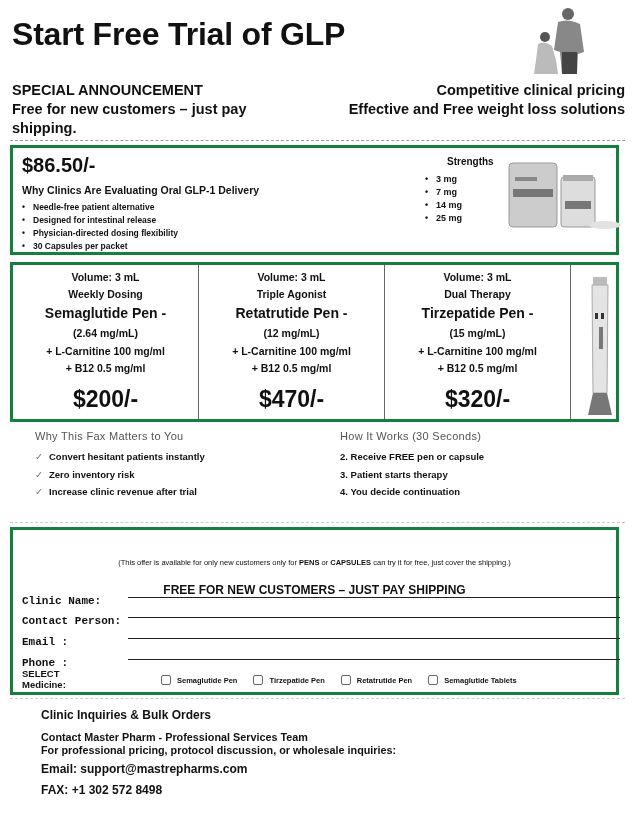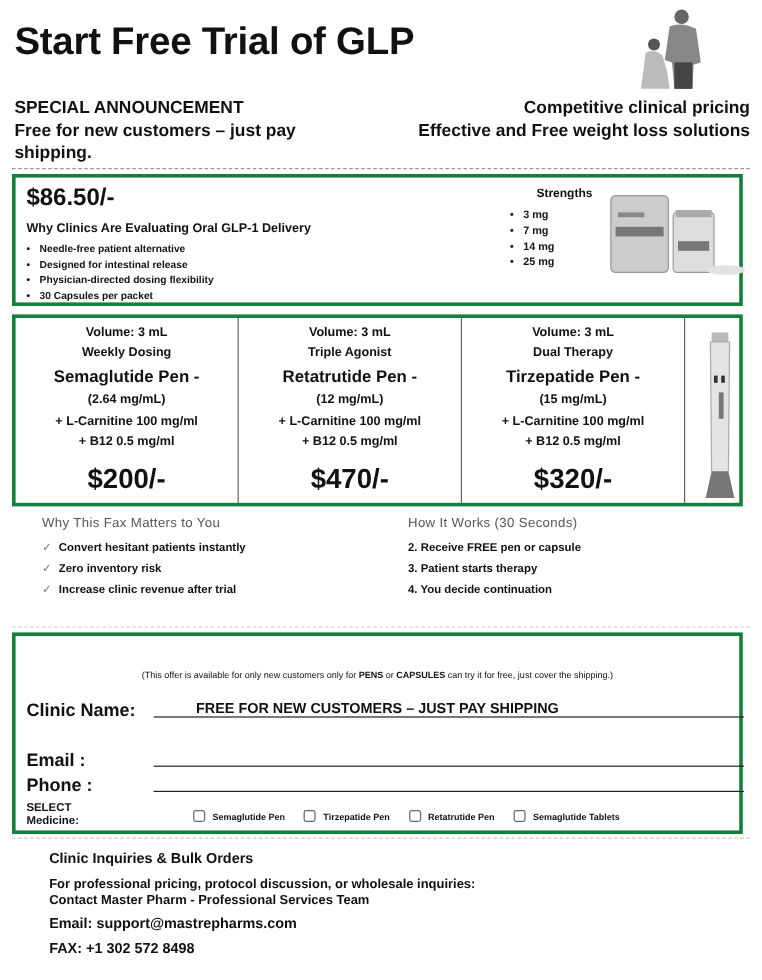--- a/index.html
+++ b/index.html
@@ -41,21 +41,21 @@
   .why-list { left: 35px; top: 448px; }
   .how-list { left: 340px; top: 448px; }
   .check { display: inline-block; width: 14px; color: #777; font-weight: normal; }
   .hr-mid { position: absolute; left: 10px; right: 10px; top: 522px; border-top: 1px dashed #ccc; }
 
   .box3 { top: 527px; height: 168px; }
   .form-title { position: absolute; left: 0; right: 0; top: 7px; text-align: center; font-size: 12px; font-weight: bold; margin-top: 46px; }
   .form-sub { position: absolute; left: 0; right: 0; top: 28px; text-align: center; font-size: 7.5px; }
   .form-sub b { font-weight: bold; }
   .frow { position: absolute; left: 9px; width: 598px; height: 20px; }
-  .frow .flabel { position: absolute; left: 0; top: 3px; font-size: 15px; font-weight: bold; }
+  .frow .flabel { position: absolute; left: 0; top: 14px; font-size: 11px; font-weight: bold; font-family: Liberation Mono, monospace; }
   .frow .fline { position: absolute; left: 106px; right: 0; top: 16px; border-bottom: 1px solid #222; height: 1px; }
   .fr1 { top: 51px; } .fr2 { top: 71px; } .fr3 { top: 92px; } .fr4 { top: 113px; }
   .sel-label { position: absolute; left: 9px; top: 138px; font-size: 9.5px; font-weight: bold; line-height: 11px; }
   .med-opts { position: absolute; left: 110px; top: 145px; display: flex; font-size: 7.5px; font-weight: bold; padding-left: 38px; }
   .med-opt { display: flex; align-items: center; margin-right: 16px; }
   .cb { width: 10px; height: 10px; border: 1px solid #666; border-radius: 2px; margin-right: 6px; background: #fff; }
 
   .hr-bot { position: absolute; left: 10px; right: 10px; top: 698px; border-top: 1px dashed #ccc; }
   .foot { position: absolute; left: 0; width: 505px; text-align: left; font-weight: bold; margin-left: 41px; }
   .f1 { top: 708px; font-size: 12px; }
@@ -167,20 +167,24 @@
 <div class="hr-mid"></div>
 
 <div class="box box3">
   <div class="form-title">FREE FOR NEW CUSTOMERS – JUST PAY SHIPPING</div>
   <div class="form-sub"><span>(This offer is available for only new customers only for </span><b>PENS</b><span> or </span><b>CAPSULES</b><span> can try it for free, just cover the shipping.)</span></div>
 
   <div class="frow fr1">
     <span class="flabel">Clinic Name:</span>
     <div class="fline"></div>
   </div>
+  <div class="frow fr2">
+    <span class="flabel">Contact Person:</span>
+    <div class="fline"></div>
+  </div>
   <div class="frow fr3">
     <span class="flabel">Email :</span>
     <div class="fline"></div>
   </div>
   <div class="frow fr4">
     <span class="flabel">Phone :</span>
     <div class="fline"></div>
   </div>
 
   <div class="sel-label">
@@ -203,17 +207,17 @@
     <label class="med-opt">
         <span class="cb"></span>
         <span>Semaglutide Tablets</span>
       </label>
   </div>
 </div>
 <div class="hr-bot"></div>
 
 <div class="foot f1">Clinic Inquiries &amp; Bulk Orders</div>
 <div class="foot f2">
+  <div>Contact Master Pharm - Professional Services Team</div>
   <div>For professional pricing, protocol discussion, or wholesale inquiries:</div>
-  <div>Contact Master Pharm - Professional Services Team</div>
 </div>
 <div class="foot f3">Email: support@mastrepharms.com</div>
 <div class="foot f4">FAX: +1 302 572 8498</div>
 
 </body></html>

